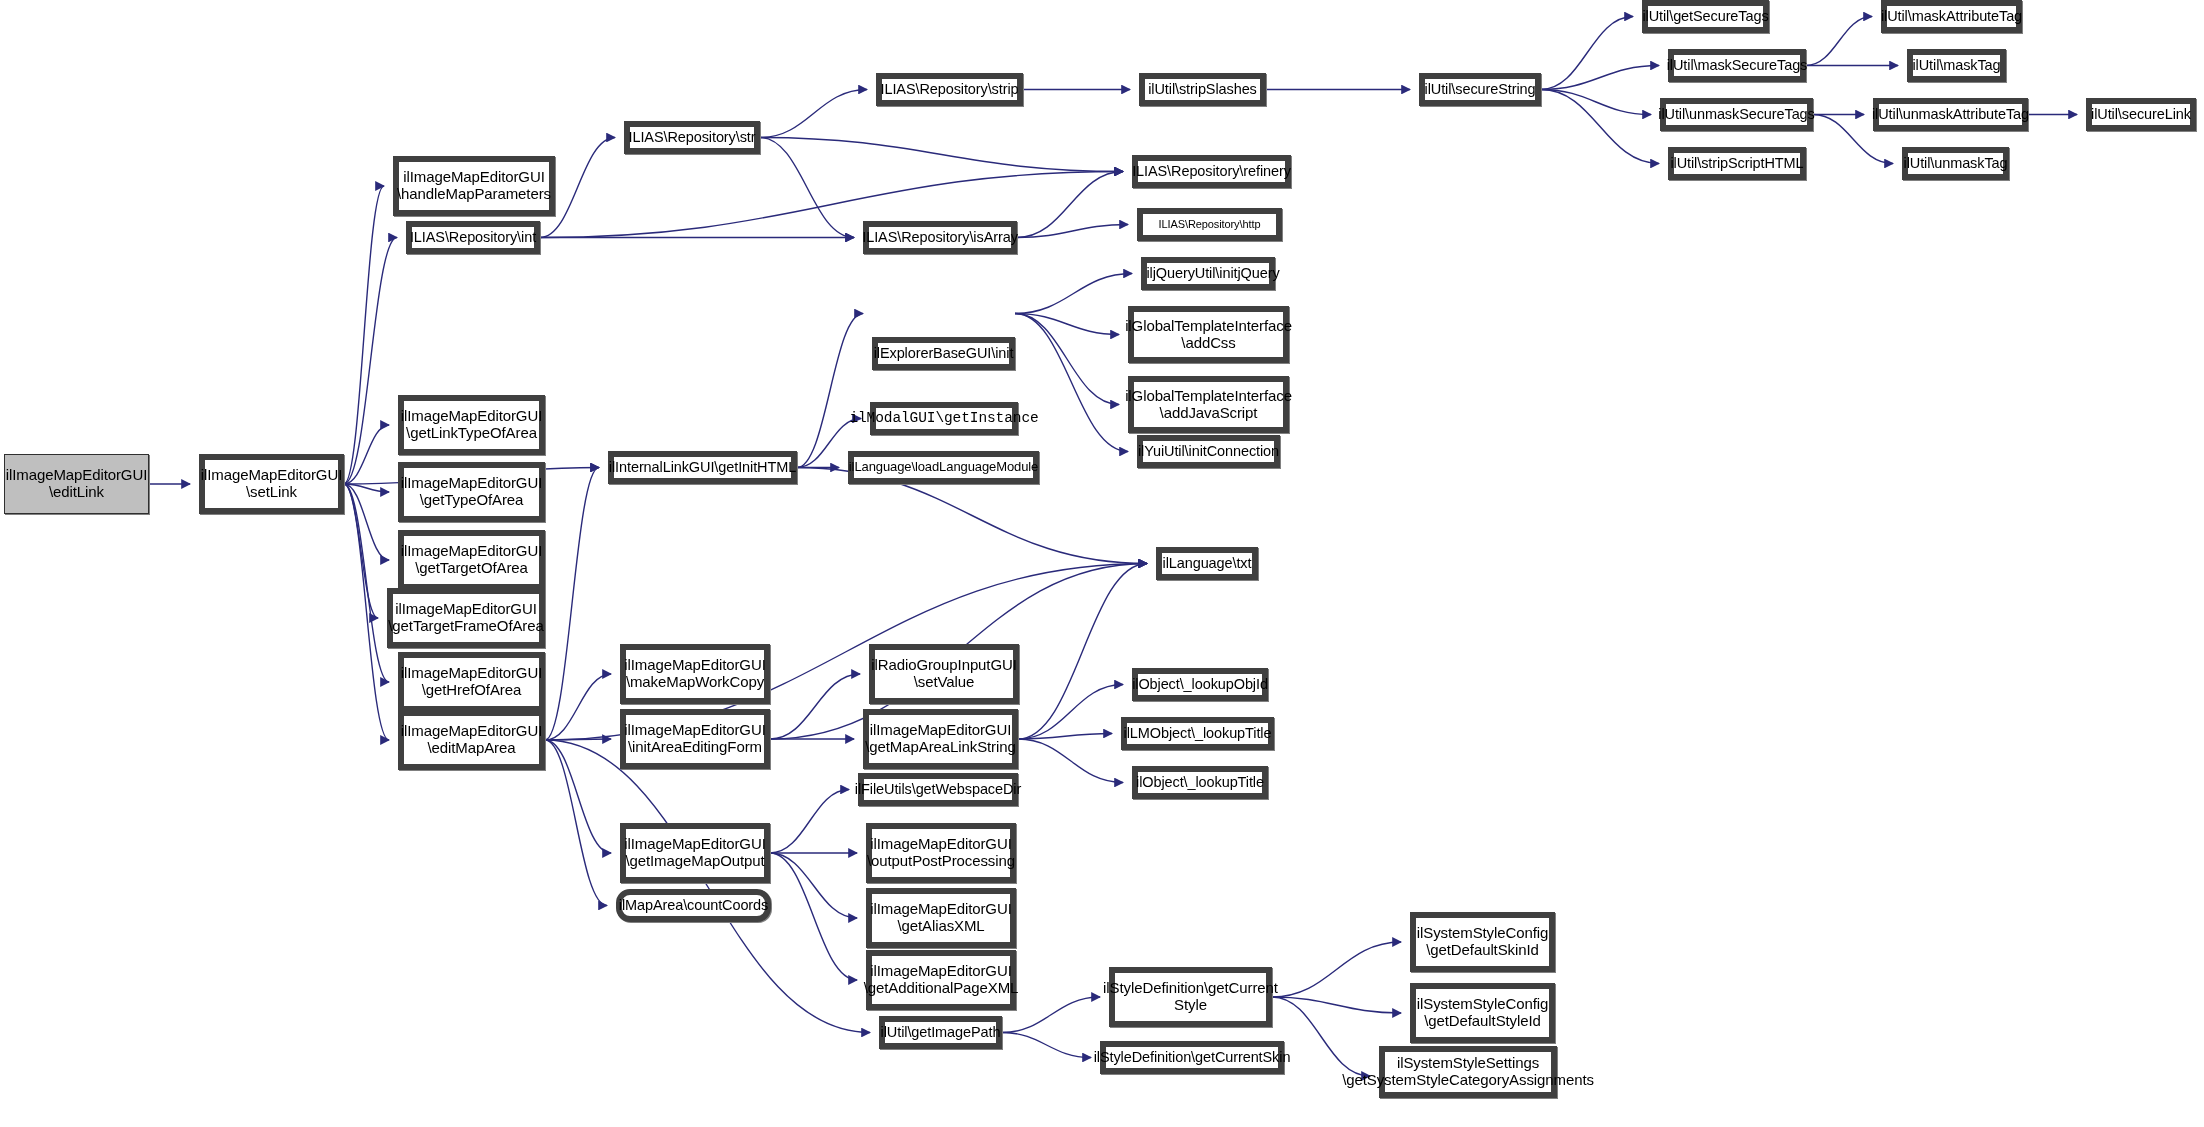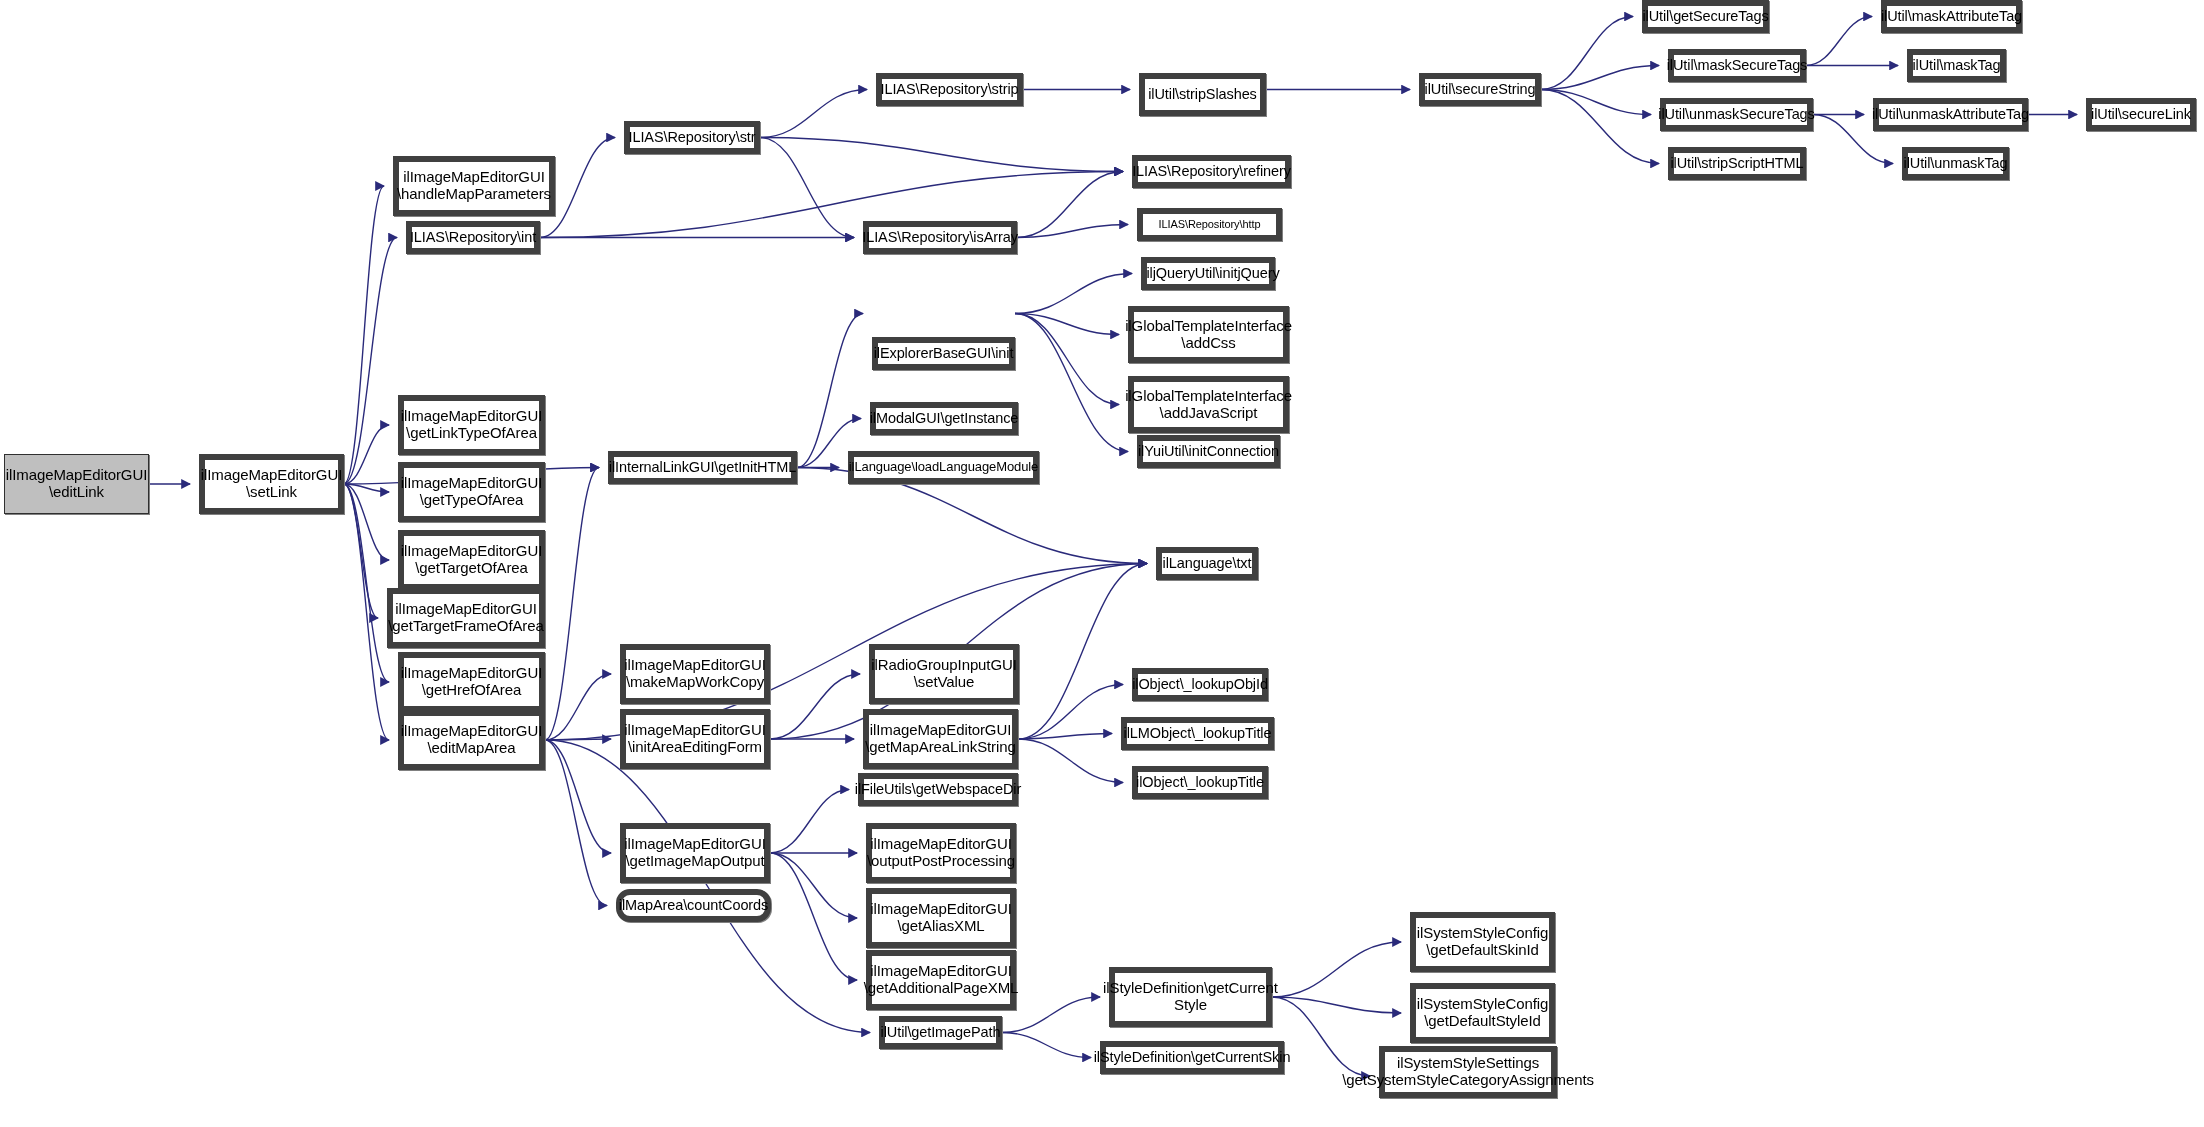--- a/index.html
+++ b/index.html
@@ -128,21 +128,21 @@
   <div id="nodes-group">
       <div class="node root" style="left: 4px; top: 454px; width: 145px; height: 60px;"><span class="node-label">ilImageMapEditorGUI
 \editLink</span></div>
       <div class="node" style="left: 199px; top: 454px; width: 145px; height: 60px;"><span class="node-label">ilImageMapEditorGUI
 \setLink</span></div>
       <div class="node" style="left: 393px; top: 156px; width: 162px; height: 60px;"><span class="node-label">ilImageMapEditorGUI
 \handleMapParameters</span></div>
       <div class="node" style="left: 406px; top: 221px; width: 134px; height: 33px; font-size: 14.5px;"><span class="node-label">ILIAS\Repository\int</span></div>
       <div class="node" style="left: 624px; top: 121px; width: 136px; height: 33px; font-size: 14.5px;"><span class="node-label">ILIAS\Repository\str</span></div>
       <div class="node" style="left: 876px; top: 73px; width: 147px; height: 33px; font-size: 14.5px;"><span class="node-label">ILIAS\Repository\strip</span></div>
-      <div class="node" style="left: 1139px; top: 73px; width: 127px; height: 43px; font-size: 14.5px;"><span class="node-label">ilUtil\stripSlashes</span></div>
+      <div class="node" style="left: 1139px; top: 73px; width: 127px; height: 33px; font-size: 14.5px;"><span class="node-label">ilUtil\stripSlashes</span></div>
       <div class="node" style="left: 1419px; top: 73px; width: 122px; height: 33px; font-size: 14.5px;"><span class="node-label">ilUtil\secureString</span></div>
       <div class="node" style="left: 1642px; top: 0px; width: 127px; height: 33px; font-size: 14.5px;"><span class="node-label">ilUtil\getSecureTags</span></div>
       <div class="node" style="left: 1668px; top: 49px; width: 138px; height: 33px; font-size: 14.5px;"><span class="node-label">ilUtil\maskSecureTags</span></div>
       <div class="node" style="left: 1660px; top: 98px; width: 153px; height: 33px; font-size: 14.5px;"><span class="node-label">ilUtil\unmaskSecureTags</span></div>
       <div class="node" style="left: 1668px; top: 147px; width: 138px; height: 33px; font-size: 14.5px;"><span class="node-label">ilUtil\stripScriptHTML</span></div>
       <div class="node" style="left: 1881px; top: 0px; width: 141px; height: 33px; font-size: 14.5px;"><span class="node-label">ilUtil\maskAttributeTag</span></div>
       <div class="node" style="left: 1907px; top: 49px; width: 99px; height: 33px; font-size: 14.5px;"><span class="node-label">ilUtil\maskTag</span></div>
       <div class="node" style="left: 1873px; top: 98px; width: 155px; height: 33px; font-size: 14.5px;"><span class="node-label">ilUtil\unmaskAttributeTag</span></div>
       <div class="node" style="left: 1902px; top: 147px; width: 107px; height: 33px; font-size: 14.5px;"><span class="node-label">ilUtil\unmaskTag</span></div>
       <div class="node" style="left: 2086px; top: 98px; width: 110px; height: 33px; font-size: 14.5px;"><span class="node-label">ilUtil\secureLink</span></div>
@@ -162,21 +162,21 @@
 \getTypeOfArea</span></div>
       <div class="node" style="left: 398px; top: 530px; width: 147px; height: 60px;"><span class="node-label">ilImageMapEditorGUI
 \getTargetOfArea</span></div>
       <div class="node" style="left: 387px; top: 588px; width: 158px; height: 60px;"><span class="node-label">ilImageMapEditorGUI
 \getTargetFrameOfArea</span></div>
       <div class="node" style="left: 398px; top: 652px; width: 147px; height: 60px;"><span class="node-label">ilImageMapEditorGUI
 \getHrefOfArea</span></div>
       <div class="node" style="left: 398px; top: 710px; width: 147px; height: 60px;"><span class="node-label">ilImageMapEditorGUI
 \editMapArea</span></div>
       <div class="node" style="left: 608px; top: 451px; width: 189px; height: 33px; font-size: 14.5px;"><span class="node-label">ilInternalLinkGUI\getInitHTML</span></div>
-      <div class="node" style="left: 870px; top: 402px; width: 148px; height: 33px; font-size: 14.5px;"><span class="node-label">ilModalGUI\getInstance</span></div>
+      <div class="node" style="left: 870px; top: 402px; width: 148px; height: 33px; font-size: 14.5px; font-family: Liberation Mono, monospace;"><span class="node-label">ilModalGUI\getInstance</span></div>
       <div class="node" style="left: 848px; top: 451px; width: 191px; height: 33px; font-size: 13px;"><span class="node-label">ilLanguage\loadLanguageModule</span></div>
       <div class="node" style="left: 1156px; top: 547px; width: 102px; height: 33px; font-size: 14.5px;"><span class="node-label">ilLanguage\txt</span></div>
       <div class="node" style="left: 620px; top: 644px; width: 150px; height: 60px;"><span class="node-label">ilImageMapEditorGUI
 \makeMapWorkCopy</span></div>
       <div class="node" style="left: 620px; top: 709px; width: 150px; height: 60px;"><span class="node-label">ilImageMapEditorGUI
 \initAreaEditingForm</span></div>
       <div class="node" style="left: 869px; top: 644px; width: 150px; height: 60px;"><span class="node-label">ilRadioGroupInputGUI
 \setValue</span></div>
       <div class="node" style="left: 863px; top: 709px; width: 155px; height: 60px;"><span class="node-label">ilImageMapEditorGUI
 \getMapAreaLinkString</span></div>

